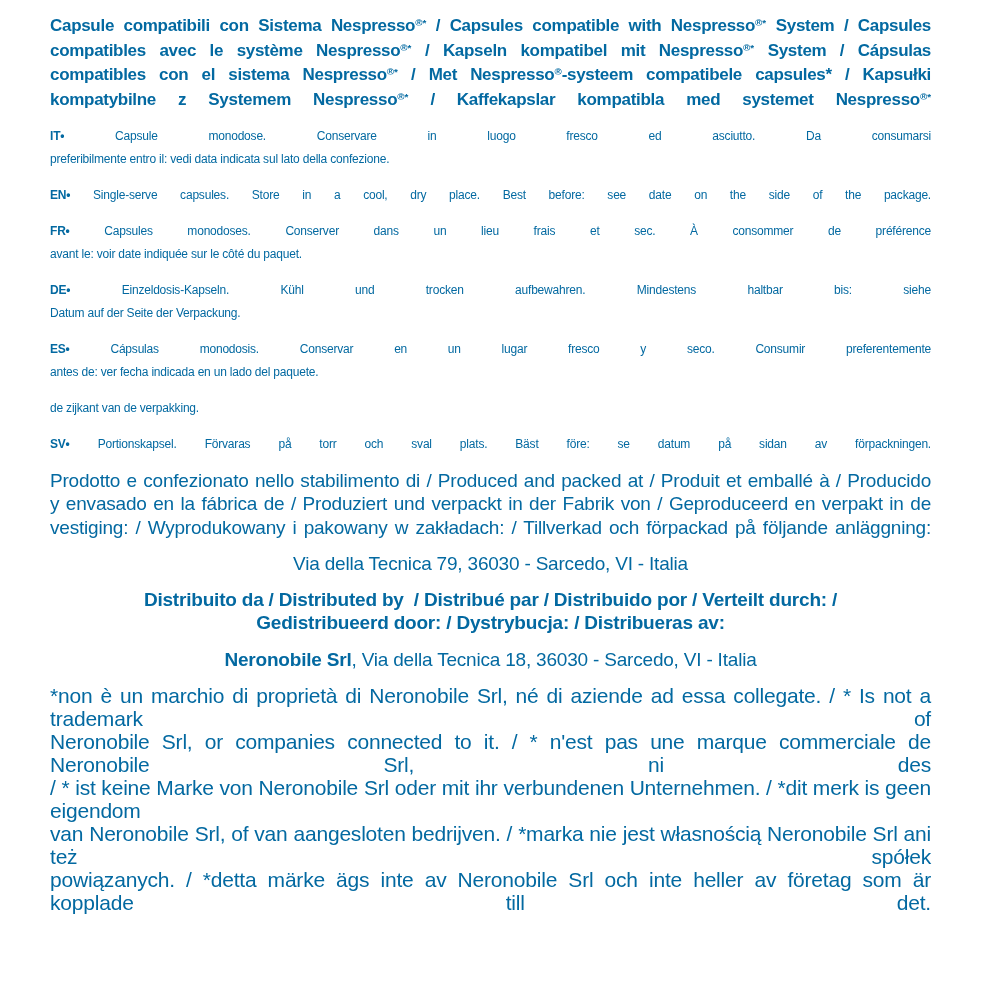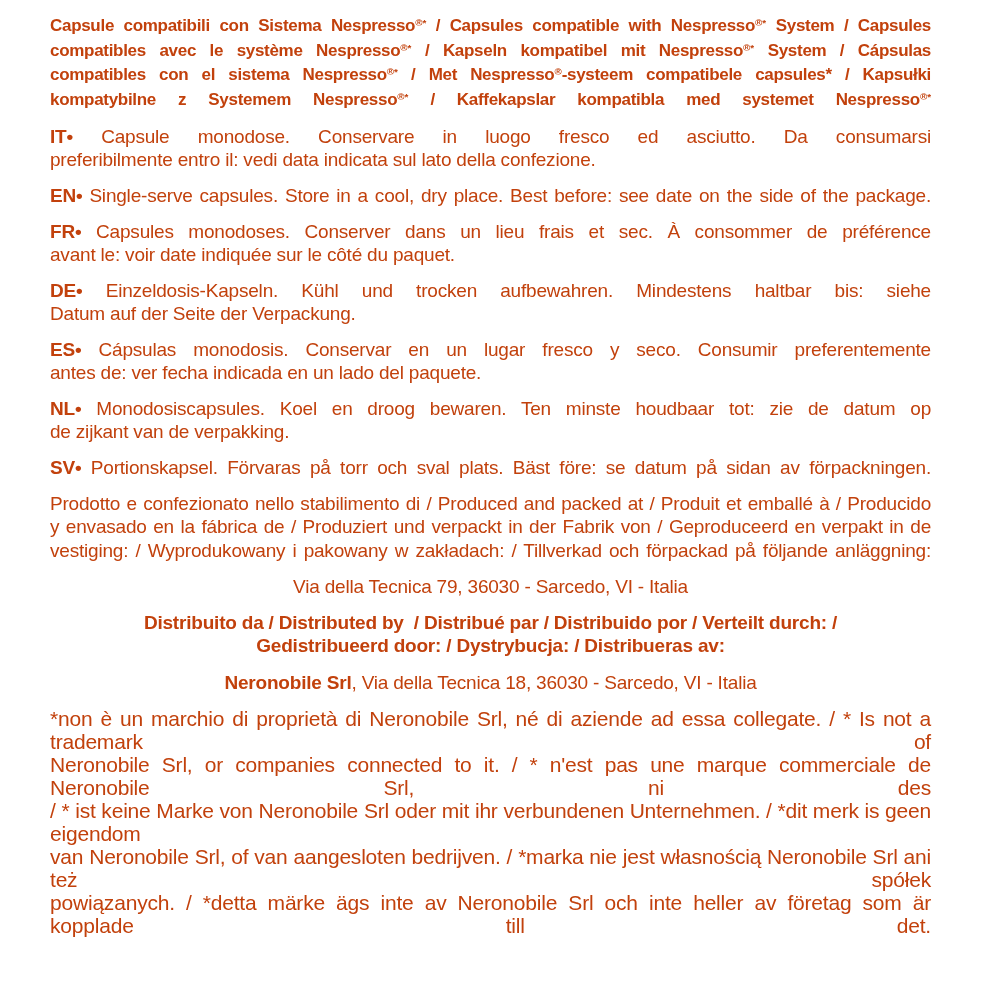--- a/index.html
+++ b/index.html
@@ -8,39 +8,39 @@
     height: 1000px;
     background: #ffffff;
     overflow: hidden;
   }
   .sheet {
     box-sizing: border-box;
     width: 976px;
     height: 1000px;
     padding: 14px 45px 0 50px;
     font-family: "Liberation Sans", sans-serif;
-    color: #c2410c;
+    color: #0369a1;
     background: #ffffff;
   }
   p.para { margin: 0 0 13px 0; padding: 0; }
   .line { display: block; }
   .j { text-align: justify; text-align-last: justify; }
   .l { text-align: left; text-align-last: left; }
   .c { text-align: center; }
   .pre { white-space: pre-wrap; }
 
   .header {
     font-weight: bold;
     font-size: 17px;
     line-height: 24.5px;
     letter-spacing: -0.3px;
     margin-bottom: 6px;
   }
   .lang {
-    font-size: 19px;
+    font-size: 12px;
     line-height: 23px;
     letter-spacing: -0.2px;
   }
   .lang .code, .lang .bullet { font-weight: bold; }
   .pl-gap { margin-bottom: 11px; }
   .sv-gap { margin-bottom: 64px; }
 
   .small {
     font-size: 19px;
     line-height: 23.3px;
@@ -89,21 +89,20 @@
     <span class="line j"><b class="code">DE</b><b class="bullet">•</b> <span>Einzeldosis-Kapseln. Kühl und trocken aufbewahren. Mindestens haltbar bis: siehe</span></span>
     <span class="line l">Datum auf der Seite der Verpackung.</span>
   </p>
 
   <p class="para lang">
     <span class="line j"><b class="code">ES</b><b class="bullet">•</b> <span>Cápsulas monodosis. Conservar en un lugar fresco y seco. Consumir preferentemente</span></span>
     <span class="line l">antes de: ver fecha indicada en un lado del paquete.</span>
   </p>
 
   <p class="para lang">
-    <span class="line j"><b class="code">NL</b><b class="bullet">•</b> <span>Monodosiscapsules. Koel en droog bewaren. Ten minste houdbaar tot: zie de datum op</span></span>
     <span class="line l">de zijkant van de verpakking.</span>
   </p>
 
 
   <p class="para lang sv-gap">
     <span class="line j"><b class="code">SV</b><b class="bullet">•</b> <span>Portionskapsel. Förvaras på torr och sval plats. Bäst före: se datum på sidan av förpackningen.</span></span>
   </p>
 
   <p class="para small production">
     <span class="line j">Prodotto e confezionato nello stabilimento di / Produced and packed at / Produit et emballé à / Producido</span>

